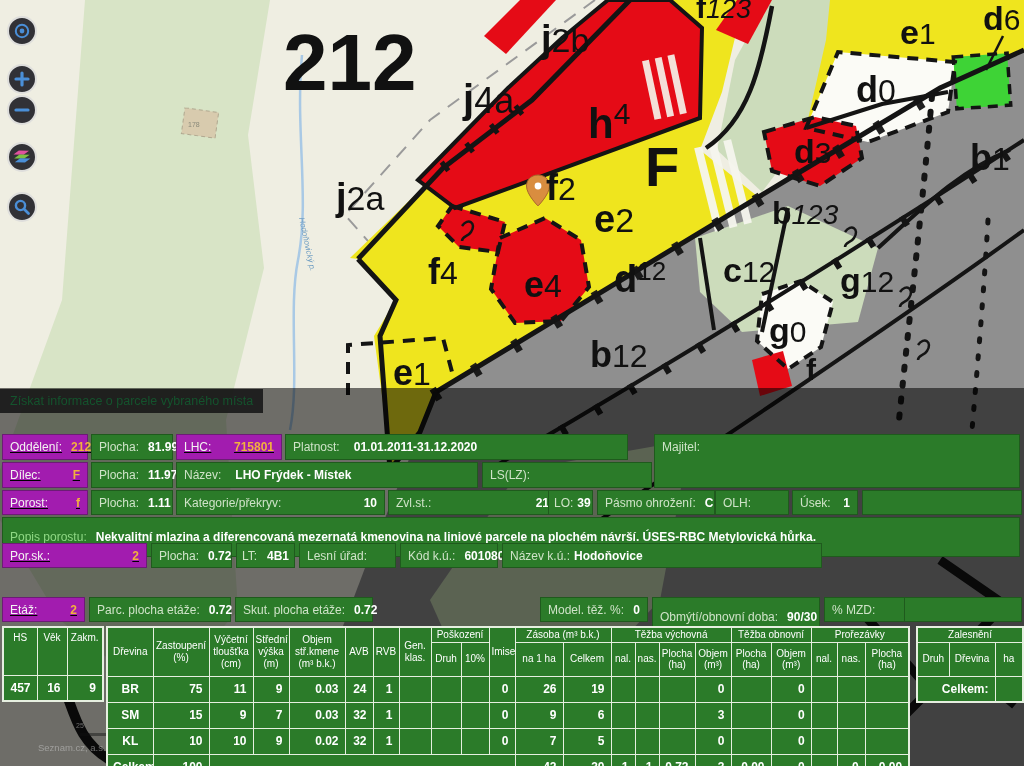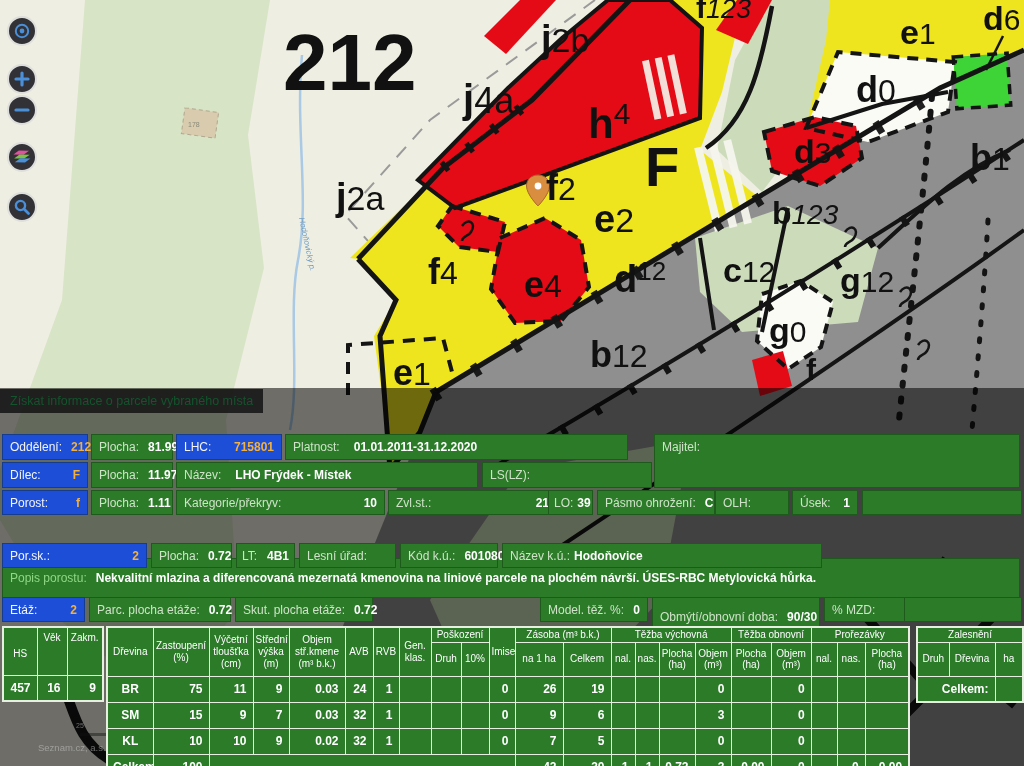--- a/index.html
+++ b/index.html
@@ -11,21 +11,21 @@
 
   
   .tooltip{position:absolute;left:0;top:389px;height:24px;line-height:24px;padding:0 10px;background:rgba(22,22,22,.88);color:#14532d;font-size:12.5px;z-index:3;white-space:nowrap;}
 
   
   .mapbtn{position:absolute;left:7px;width:26px;height:26px;border-radius:50%;background:#313136;border:2px solid rgba(242,242,238,.9);box-sizing:content-box;display:flex;align-items:center;justify-content:center;z-index:4;cursor:pointer;}
 
   
   .cell{position:absolute;height:26px;display:flex;align-items:center;box-sizing:border-box;padding:0 7px;font-size:12px;z-index:3;border:1px solid rgba(10,30,10,.35);}
   .green{background:#2b7b29;}
-  .gray{background:#1d4ed8;}
+  .gray{background:#a21caf;text-decoration:underline;}
   .spread{justify-content:space-between;}
   .lb{color:#cfe3c8;white-space:nowrap;margin-right:9px;}
   .gray .lb{color:#f4f4f2;}
   .vl{color:#fff;font-weight:bold;white-space:nowrap;}
   .orange .vl{color:#f2b13e;}
   .desc .lb{color:#8fd884;}
 
   
   .ptable{position:absolute;border-collapse:collapse;table-layout:fixed;background:#2b7b29;z-index:3;border:2px solid #e6efe0;}
   .ptable th,.ptable td{border:1px solid #e6efe0;color:#fff;overflow:hidden;box-sizing:border-box;}
@@ -263,21 +263,21 @@
   <div class="cell green" style="left:715px;top:490px;width:74px;height:25px;">
       <span class="lb">OLH:</span>
       <span class="vl"></span>
     </div>
   <div class="cell green spread" style="left:792px;top:490px;width:66px;height:25px;">
       <span class="lb">Úsek:</span>
       <span class="vl">1</span>
     </div>
   <div class="cell green" style="left:862px;top:490px;width:160px;height:25px;"></div>
 
-  <div class="cell green desc" style="left:2px;top:517px;width:1018px;height:40px;margin-top:41px;">
+  <div class="cell green desc" style="left:2px;top:517px;width:1018px;height:40px;">
       <span class="lb">Popis porostu:</span>
       <span class="vl">Nekvalitní mlazina a diferencovaná mezernatá kmenovina na liniové parcele na plochém návrší. ÚSES-RBC Metylovická hůrka.</span>
     </div>
 
   <div class="cell gray spread orange" style="left:2px;top:543px;width:145px;height:25px;">
       <span class="lb">Por.sk.:</span>
       <span class="vl">2</span>
     </div>
   <div class="cell green spread" style="left:151px;top:543px;width:81px;height:25px;">
       <span class="lb">Plocha:</span>
@@ -328,21 +328,21 @@
   <div class="cell green" style="left:904px;top:597px;width:118px;height:25px;"></div>
 
   <table class="ptable" style="left:2px;top:626px;width:100px;">
     <colgroup>
         <col style="width:34px;">
         <col style="width:30px;">
         <col style="width:36px;">
       </colgroup>
     <tbody>
         <tr style="height:48px;">
-      <th style="vertical-align:top;padding-top:20px;">HS</th>
+      <th style="vertical-align:top;padding-top:4px;">HS</th>
       <th style="vertical-align:top;padding-top:4px;">Věk</th>
       <th style="vertical-align:top;padding-top:4px;">Zakm.</th>
     </tr>
     <tr style="height:26px;">
       <td class="num">457</td>
       <td class="num">16</td>
       <td class="num">9</td>
     </tr>
   </tbody>
     </table>

